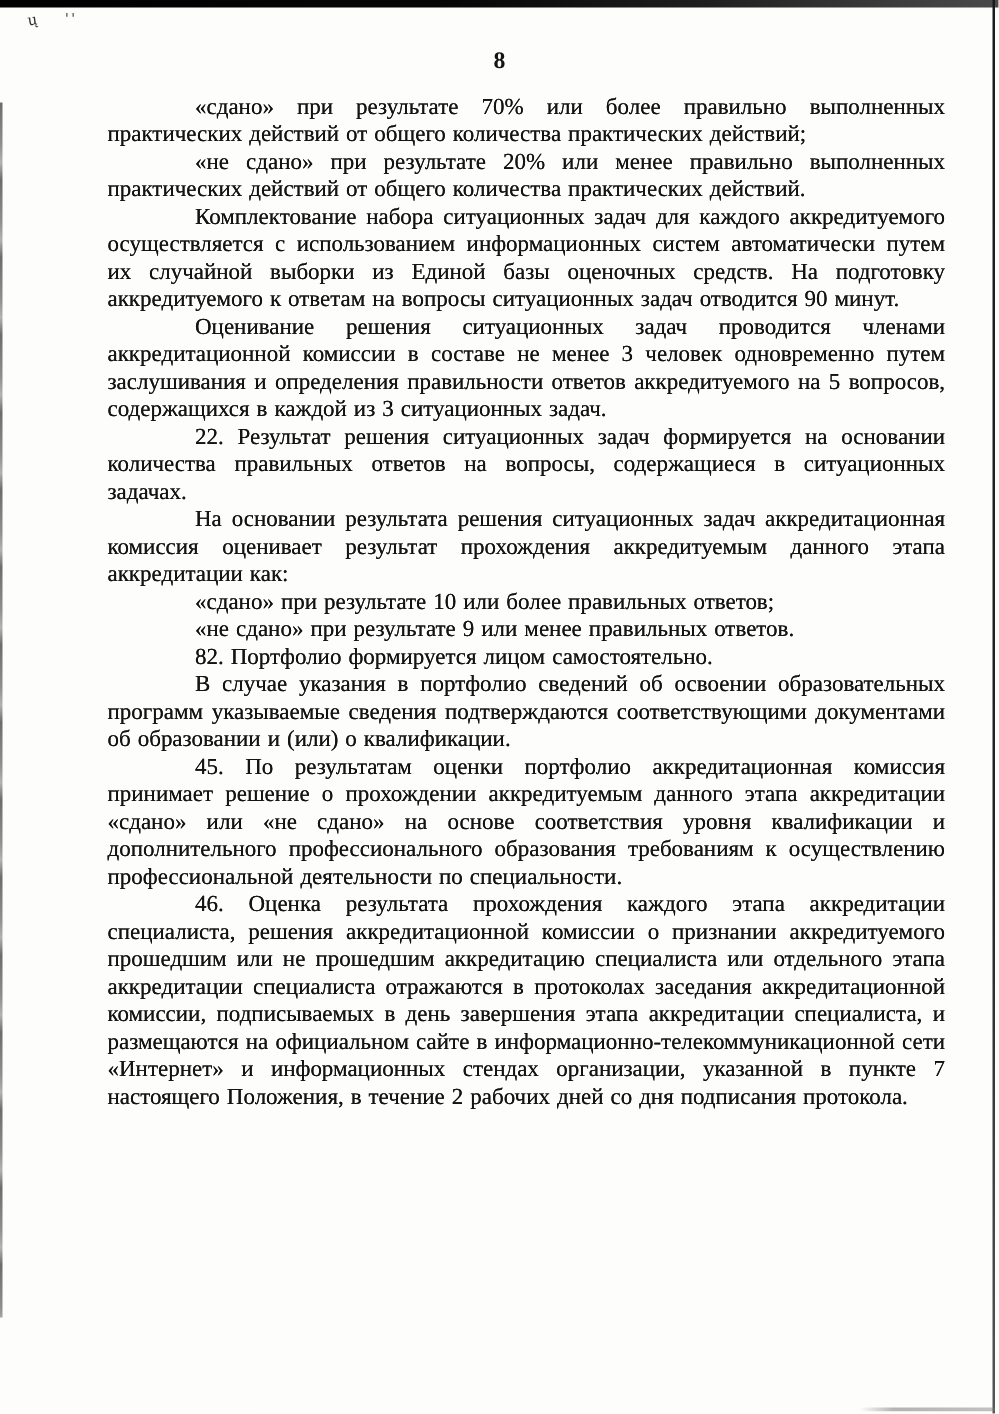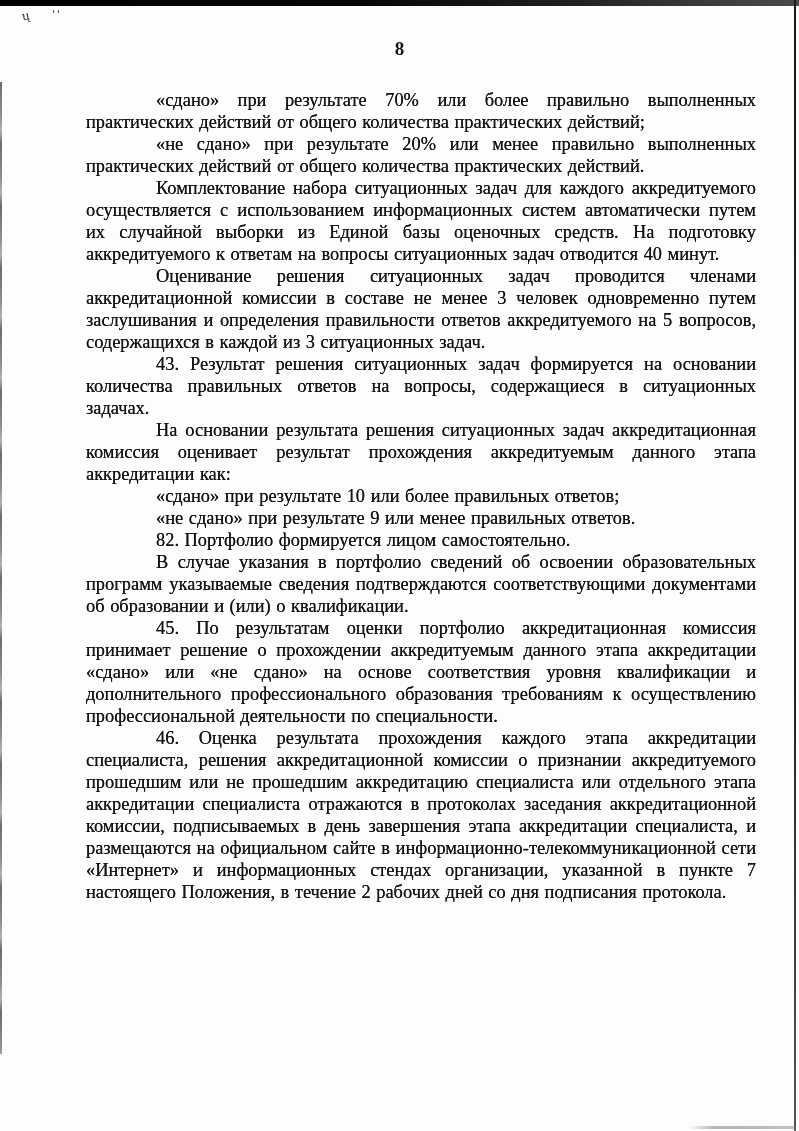--- a/index.html
+++ b/index.html
@@ -63,21 +63,21 @@
     position: absolute;
     top: 38px;
     left: 0;
     width: 799px;
     text-align: center;
     font-size: 19px;
     font-weight: bold;
   }
   .content {
     position: absolute;
-    top: 89px;
+    top: 74px;
     left: 86px;
     width: 670px;
     font-size: 18.4px;
     line-height: 22px;
     text-align: justify;
     text-shadow: 0 0 0.45px #1a1a1a;
   }
   .content p {
     margin: 0;
     padding: 0;
@@ -96,23 +96,23 @@
   <div class="scan-bottom-smudge"></div>
 
   <span class="pencil-mark-1">ų</span>
   <span class="pencil-mark-2">ꞌ'</span>
 
   <div class="page-number">8</div>
 
   <div class="content">
     <p>«сдано» при результате 70% или более правильно выполненных практических действий от общего количества практических действий;</p>
     <p>«не сдано» при результате 20% или менее правильно выполненных практических действий от общего количества практических действий.</p>
-    <p>Комплектование набора ситуационных задач для каждого аккредитуемого осуществляется с использованием информационных систем автоматически путем их случайной выборки из Единой базы оценочных средств. На подготовку аккредитуемого к ответам на вопросы ситуационных задач отводится 40 минут.</p>
+    <p>Комплектование набора ситуационных задач для каждого аккредитуемого осуществляется с использованием информационных систем автоматически путем их случайной выборки из Единой базы оценочных средств. На подготовку аккредитуемого к ответам на вопросы ситуационных задач отводится 90 минут.</p>
     <p>Оценивание решения ситуационных задач проводится членами аккредитационной комиссии в составе не менее 3 человек одновременно путем заслушивания и определения правильности ответов аккредитуемого на 5 вопросов, содержащихся в каждой из 3 ситуационных задач.</p>
-    <p>43. Результат решения ситуационных задач формируется на основании количества правильных ответов на вопросы, содержащиеся в ситуационных задачах.</p>
+    <p>22. Результат решения ситуационных задач формируется на основании количества правильных ответов на вопросы, содержащиеся в ситуационных задачах.</p>
     <p>На основании результата решения ситуационных задач аккредитационная комиссия оценивает результат прохождения аккредитуемым данного этапа аккредитации как:</p>
     <p>«сдано» при результате 10 или более правильных ответов;</p>
     <p>«не сдано» при результате 9 или менее правильных ответов.</p>
     <p>82. Портфолио формируется лицом самостоятельно.</p>
     <p>В случае указания в портфолио сведений об освоении образовательных программ указываемые сведения подтверждаются соответствующими документами об образовании и (или) о квалификации.</p>
     <p>45. По результатам оценки портфолио аккредитационная комиссия принимает решение о прохождении аккредитуемым данного этапа аккредитации «сдано» или «не сдано» на основе соответствия уровня квалификации и дополнительного профессионального образования требованиям к осуществлению профессиональной деятельности по специальности.</p>
     <p>46. Оценка результата прохождения каждого этапа аккредитации специалиста, решения аккредитационной комиссии о признании аккредитуемого прошедшим или не прошедшим аккредитацию специалиста или отдельного этапа аккредитации специалиста отражаются в протоколах заседания аккредитационной комиссии, подписываемых в день завершения этапа аккредитации специалиста, и размещаются на официальном сайте в информационно-телекоммуникационной сети «Интернет» и информационных стендах организации, указанной в пункте 7 настоящего Положения, в течение 2 рабочих дней со дня подписания протокола.</p>
   </div>
 
 </div>

